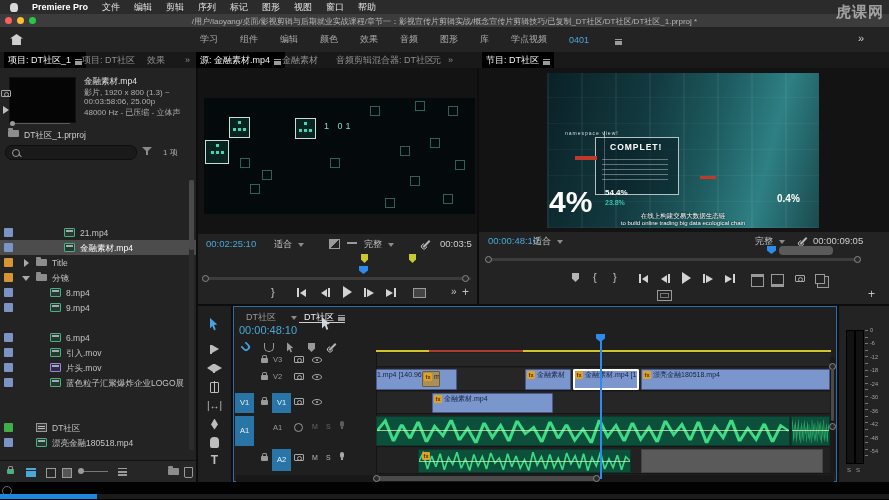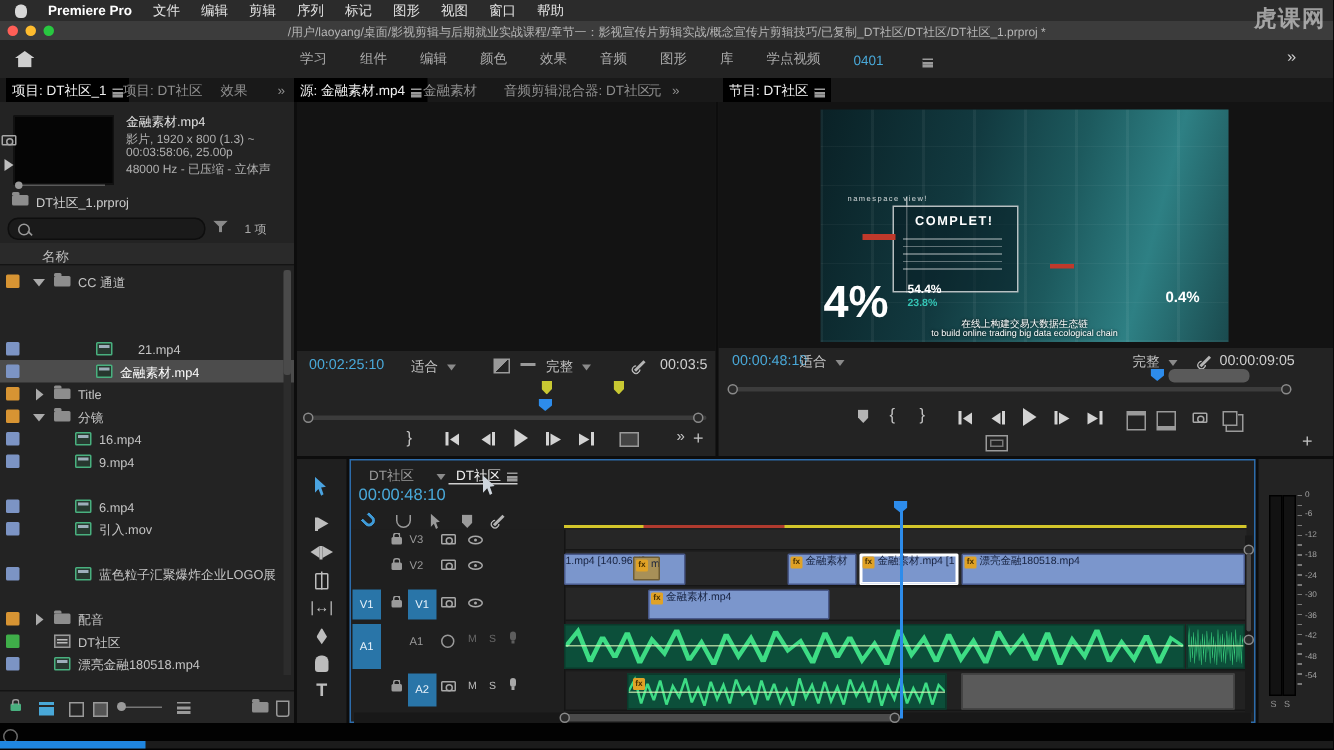--- a/index.html
+++ b/index.html
@@ -153,34 +153,25 @@
 
     <span class="ic-folder" style="left:8px;top:62px"></span>
     <div class="txt" style="left:24px;top:62px;font-size:8.5px;color:#cfcfcf">DT社区_1.prproj</div>
 
     <div class="ab" style="left:5px;top:77px;width:130px;height:13px;background:#1a1a1a;border:1px solid #0e0e0e;border-radius:7px">
       <span class="mag" style="left:6px;top:3px"></span>
     </div>
     <div class="ab" style="left:142px;top:79px;width:10px;height:8px;background:#8a8a8a;clip-path:polygon(0 0,100% 0,60% 50%,60% 100%,40% 100%,40% 50%)"></div>
     <div class="txt" style="left:163px;top:79px;font-size:8px;color:#a8a8a8">1 项</div>
 
-    <div class="ab" style="left:0;top:94px;width:196px;height:15px;background:#2a2a2a;border-bottom:1px solid #141414;box-sizing:border-box">
-      <span class="txt" style="left:28px;top:3px;color:#bdbdbd">名称</span>
-    </div>
-
-    <div class="trow" style="top:112px">
-        <span class="chip" style="background:#d79433"></span>
-        <span class="car-o" style="left:22px"></span>
-        <span class="ic-folder" style="left:36px"></span>
-        <span class="tlabel" style="left:52px">CC 通道</span>
-      </div>
+
     <div class="trow" style="top:157px">
         <span class="chip" style="background:#7c94c4"></span>
         <span class="ic-clip" style="left:64px"></span>
-        <span class="tlabel" style="left:92px">21.mp4</span>
+        <span class="tlabel" style="left:80px">21.mp4</span>
       </div>
     <div class="trow sel" style="top:172px">
         <span class="chip" style="background:#7c94c4"></span>
         <span class="ic-clip" style="left:64px"></span>
         <span class="tlabel" style="left:80px">金融素材.mp4</span>
       </div>
     <div class="trow" style="top:187px">
         <span class="chip" style="background:#d79433"></span>
         <span class="car-c" style="left:24px"></span>
         <span class="ic-folder" style="left:36px"></span>
@@ -188,47 +179,46 @@
       </div>
     <div class="trow" style="top:202px">
         <span class="chip" style="background:#d79433"></span>
         <span class="car-o" style="left:22px"></span>
         <span class="ic-folder" style="left:36px"></span>
         <span class="tlabel" style="left:52px">分镜</span>
       </div>
     <div class="trow" style="top:217px">
         <span class="chip" style="background:#7c94c4"></span>
         <span class="ic-clip" style="left:50px"></span>
-        <span class="tlabel" style="left:66px">16.mp4</span>
+        <span class="tlabel" style="left:66px">8.mp4</span>
       </div>
     <div class="trow" style="top:232px">
         <span class="chip" style="background:#7c94c4"></span>
         <span class="ic-clip" style="left:50px"></span>
         <span class="tlabel" style="left:66px">9.mp4</span>
       </div>
     <div class="trow" style="top:262px">
         <span class="chip" style="background:#7c94c4"></span>
         <span class="ic-clip" style="left:50px"></span>
         <span class="tlabel" style="left:66px">6.mp4</span>
       </div>
     <div class="trow" style="top:277px">
         <span class="chip" style="background:#7c94c4"></span>
         <span class="ic-clip" style="left:50px"></span>
         <span class="tlabel" style="left:66px">引入.mov</span>
       </div>
+    <div class="trow" style="top:292px">
+        <span class="chip" style="background:#7c94c4"></span>
+        <span class="ic-clip purple" style="left:50px"></span>
+        <span class="tlabel" style="left:66px">片头.mov</span>
+      </div>
     <div class="trow" style="top:307px">
         <span class="chip" style="background:#7c94c4"></span>
         <span class="ic-clip" style="left:50px"></span>
         <span class="tlabel" style="left:66px">蓝色粒子汇聚爆炸企业LOGO展</span>
-      </div>
-    <div class="trow" style="top:337px">
-        <span class="chip" style="background:#d79433"></span>
-        <span class="car-c" style="left:24px"></span>
-        <span class="ic-folder" style="left:36px"></span>
-        <span class="tlabel" style="left:52px">配音</span>
       </div>
     <div class="trow" style="top:352px">
         <span class="chip" style="background:#3fae49"></span>
         <span class="ic-seq" style="left:36px"></span>
         <span class="tlabel" style="left:52px">DT社区</span>
       </div>
     <div class="trow" style="top:367px">
         <span class="chip" style="background:#7c94c4"></span>
         <span class="ic-clip" style="left:36px"></span>
         <span class="tlabel" style="left:52px">漂亮金融180518.mp4</span>
@@ -246,20 +236,45 @@
       <span class="ab" style="left:80px;top:10px;width:28px;height:1px;background:#777"></span>
       <span class="ab" style="left:78px;top:7px;width:6px;height:6px;border-radius:50%;background:#9a9a9a"></span>
       <span class="ab" style="left:118px;top:7px;width:9px;border-top:1px solid #9a9a9a;box-shadow:0 3px 0 #9a9a9a,0 6px 0 #9a9a9a;height:1px"></span>
       <span class="ic-folder" style="left:168px;top:7px"></span>
       <span class="ab" style="left:184px;top:6px;width:7px;height:9px;border:1px solid #9a9a9a;border-radius:0 0 2px 2px"></span>
     </div>
   </div>
 
   <div class="panel" style="left:198px;top:68px;width:279px;height:236px">
     <div class="ab" style="left:0;top:0;width:279px;height:166px;background:#131313"></div>
+    <div class="ab" style="left:6px;top:30px;width:271px;height:116px;background:#04090b;overflow:hidden">
+      <div class="orgic" style="left:25px;top:19px;width:19px;height:19px">
+          <i></i>
+        </div>
+      <div class="orgic" style="left:91px;top:20px;width:19px;height:19px">
+          <i></i>
+        </div>
+      <div class="orgic" style="left:1px;top:42px;width:22px;height:22px">
+          <i></i>
+        </div>
+      <span class="txt" style="left:120px;top:23px;color:#7fd9c8;font-size:9px;letter-spacing:3px">1 01</span>
+      <div class="hudsq" style="left:36px;top:60px"></div>
+      <div class="hudsq" style="left:58px;top:72px"></div>
+      <div class="hudsq" style="left:126px;top:60px"></div>
+      <div class="hudsq" style="left:196px;top:48px"></div>
+      <div class="hudsq" style="left:226px;top:40px"></div>
+      <div class="hudsq" style="left:251px;top:62px"></div>
+      <div class="hudsq" style="left:46px;top:86px"></div>
+      <div class="hudsq" style="left:206px;top:78px"></div>
+      <div class="hudsq" style="left:166px;top:8px"></div>
+      <div class="hudsq" style="left:211px;top:3px"></div>
+      <div class="hudsq" style="left:244px;top:8px"></div>
+      <div class="hudsq" style="left:181px;top:100px"></div>
+      <div class="hudsq" style="left:239px;top:96px"></div>
+    </div>
     <span class="txt" style="left:8px;top:170px;color:#49a8d8;font-size:9.5px">00:02:25:10</span>
     <span class="txt" style="left:76px;top:170px;color:#c3c3c3">适合</span>
     <span class="ab" style="left:100px;top:175px;width:0;height:0;border-left:3px solid transparent;border-right:3px solid transparent;border-top:4px solid #8a8a8a"></span>
     <span class="ab" style="left:131px;top:171px;width:9px;height:8px;border:1px solid #9a9a9a;background:linear-gradient(135deg,#9a9a9a 50%,transparent 50%)"></span>
     <span class="ab" style="left:149px;top:174px;width:10px;border-top:2px solid #9a9a9a"></span>
     <span class="txt" style="left:166px;top:170px;color:#c3c3c3">完整</span>
     <span class="ab" style="left:190px;top:175px;width:0;height:0;border-left:3px solid transparent;border-right:3px solid transparent;border-top:4px solid #8a8a8a"></span>
     <span class="wrench" style="left:224px;top:175px"></span>
     <span class="txt" style="left:242px;top:170px;color:#cfcfcf;font-size:9.5px;width:34px;overflow:hidden">00:03:5</span>
     <span class="markic" style="left:163px;top:186px;background:#c8c832"></span>

